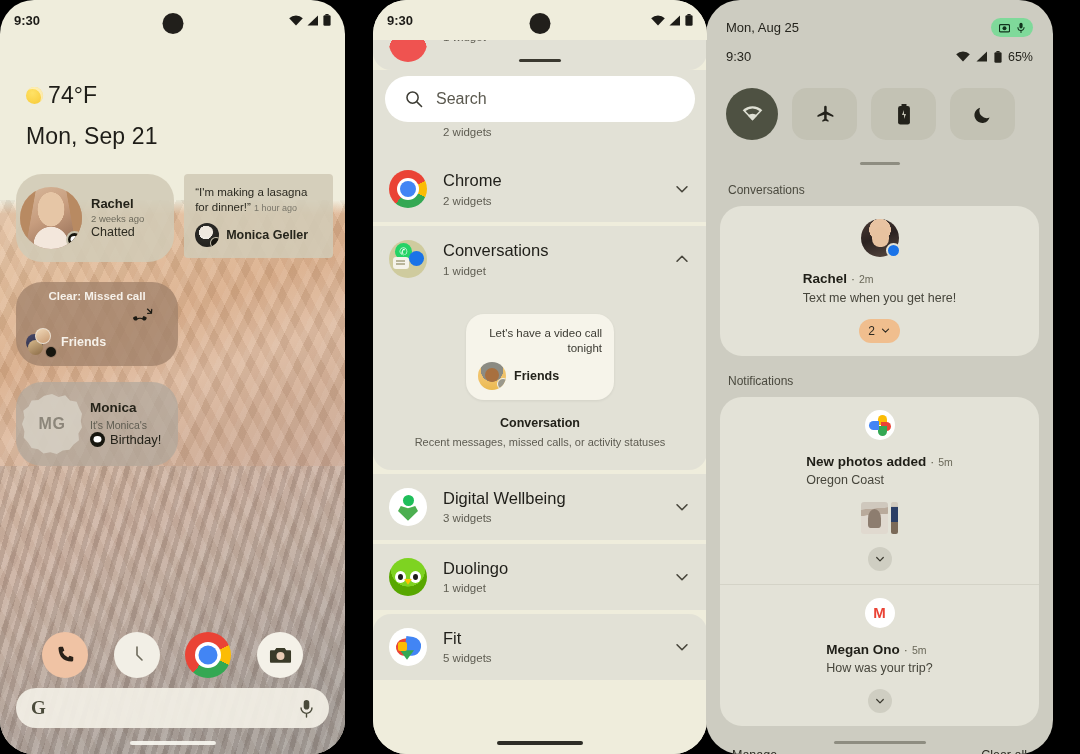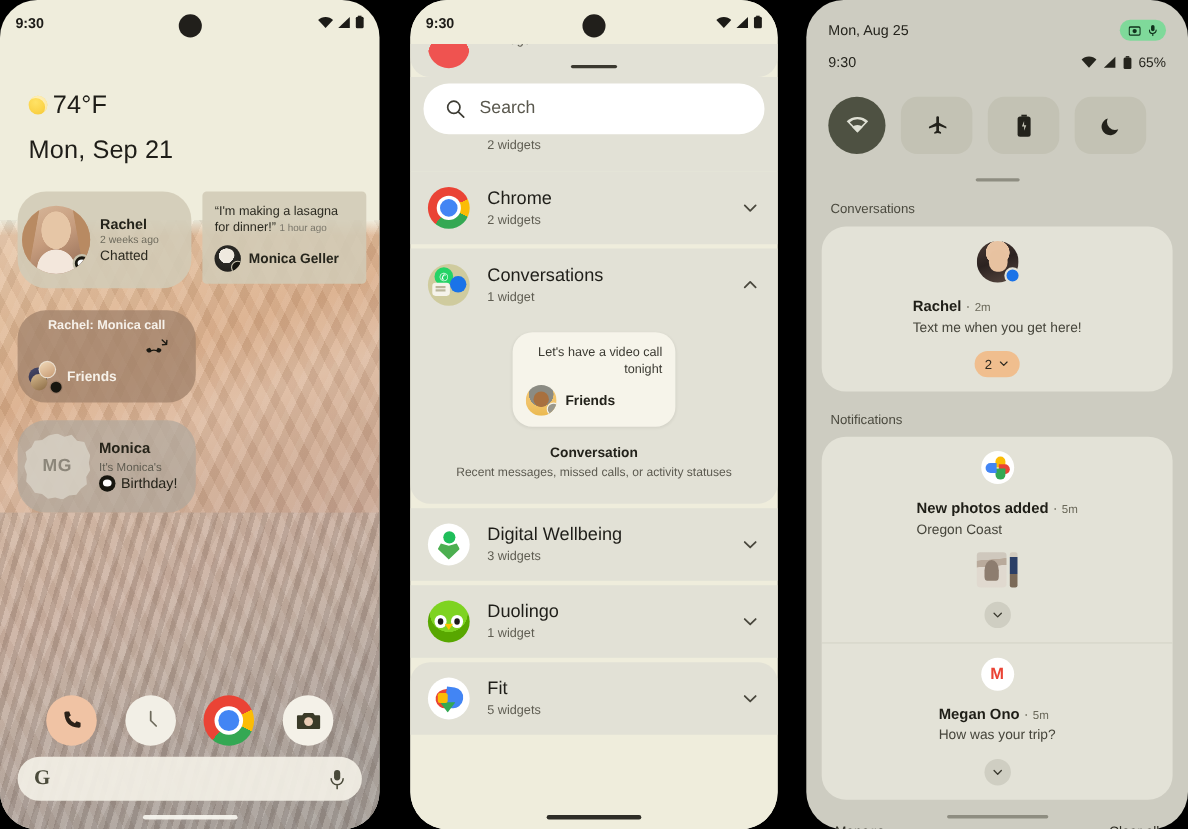--- a/index.html
+++ b/index.html
@@ -218,21 +218,21 @@
   .wp-search-wrap { background:#E2E1D6; padding: 6px 0 0 0; position:relative; height: 86px; }
   .wp-ghost2 { position:absolute; left:70px; bottom:18px; font-size:11.5px; color:#5f5d52; }
   .wp-search {
     position:relative; z-index:3; margin: 0 12px; height: 46px; background:#FFFFFF;
     border-radius: 26px; display:flex; align-items:center; gap:13px; padding: 0 20px;
   }
   .wp-search-text { font-size: 16px; color:#5a584e; }
 
   .wp-expanded { background:#E2E1D6; border-radius: 0 0 18px 18px; padding-bottom: 20px; }
   .preview-card {
-    width: 148px; margin: 10px auto 0; background:#F6F4EA; border-radius: 18px;
+    width: 148px; margin: 22px auto 0; background:#F6F4EA; border-radius: 18px;
     padding: 12px 12px 10px; box-shadow: 0 1px 3px rgba(0,0,0,.07);
   }
   .pv-text { font-size: 11.5px; color:#3b3a32; text-align:right; line-height:1.3; }
   .pv-foot { display:flex; align-items:center; gap:8px; margin-top: 6px; }
   .pv-av { width:28px;height:28px;border-radius:50%; position:relative; flex:0 0 auto;
     background: radial-gradient(circle at 50% 30%, #8b8b83 0 46%, transparent 47%),
                 linear-gradient(180deg,#f1c36a 58%, #eab94f 100%);
     overflow:hidden; }
   .pv-av .face{ position:absolute; left:7px; top:6px; width:14px;height:14px;border-radius:50%;
     background:#a8703f; }
@@ -275,21 +275,21 @@
     border-radius: 9px 0 0 9px; background:#ea4335;
     transform: rotate(-12deg); }
   .ico-fit::after{ content:""; position:absolute; right:6px; top:9px; width:16px;height:19px;
     border-radius: 0 9px 9px 0; background:#4285f4; transform: rotate(8deg); }
   .ico-fit .g{ position:absolute; left:11px; bottom:6px; width:14px;height:12px;
     background:#34a853; clip-path: polygon(50% 100%, 0 22%, 100% 22%); z-index:2;}
   .ico-fit .y{ position:absolute; left:9px; top:14px; width:9px;height:9px; background:#fbbc05;
     border-radius:2px; z-index:3; }
 
   
-  #panel-shade { left: 733px; width: 347px; background:#CDCCC1; }
+  #panel-shade { left: 706px; width: 347px; background:#CDCCC1; }
   .sh-top { padding: 18px 20px 0; }
   .sh-row1 { display:flex; align-items:center; justify-content:space-between; }
   .sh-date { font-size: 13px; color:#25241d; }
   .privacy-chip { background:#7fd99a; border-radius: 11px; height:19px; padding:0 8px;
     display:flex; align-items:center; gap:7px; }
   .sh-row2 { display:flex; align-items:center; justify-content:space-between; margin-top: 12px; }
   .sh-time { font-size: 13px; color:#25241d; }
   .sh-stat { display:flex; align-items:center; gap:6px; font-size: 12.5px; color:#25241d; }
 
   .qs-tiles { display:flex; gap: 14px; padding: 24px 20px 0; }
@@ -404,21 +404,21 @@
           <div class="ccb-av">
             <span class="ccb-dot-green"></span>
             <span class="ccb-badge"></span>
           </div>
           <span class="ccb-name">Monica Geller</span>
         </div>
       </div>
     </div>
 
     <div class="missed-card">
-      <div class="missed-title">Rachel: Monica call</div>
+      <div class="missed-title">Clear: Missed call</div>
       <span class="missed-icon">
         <svg width="22" height="16" viewBox="0 0 24 18">
             <path d="M2 13.5c-1.6-1.6-1.6-3 .2-3.6l2.3-.8 1.4 2.3c1.5-.7 3.6-.7 5.2 0l1.4-2.3 2.3.8c1.8.6 1.8 2 .2 3.6-1 1-2.2.7-3.2-.1l-.8-.7c-1-.8-3.8-.8-4.8 0l-.8.7c-1 .8-2.2 1.1-3.4.1Z" fill="#1b1912"></path>
             <path d="M17 1.2 21.6 5.6M21.8 1.6l-.3 4.2-4.2.3" stroke="#1b1912" stroke-width="1.4" fill="none" stroke-linecap="round"></path>
           </svg>
       </span>
       <div class="missed-foot">
         <div class="grp-av">
           <span class="p1"></span>
             <span class="p3"></span>

